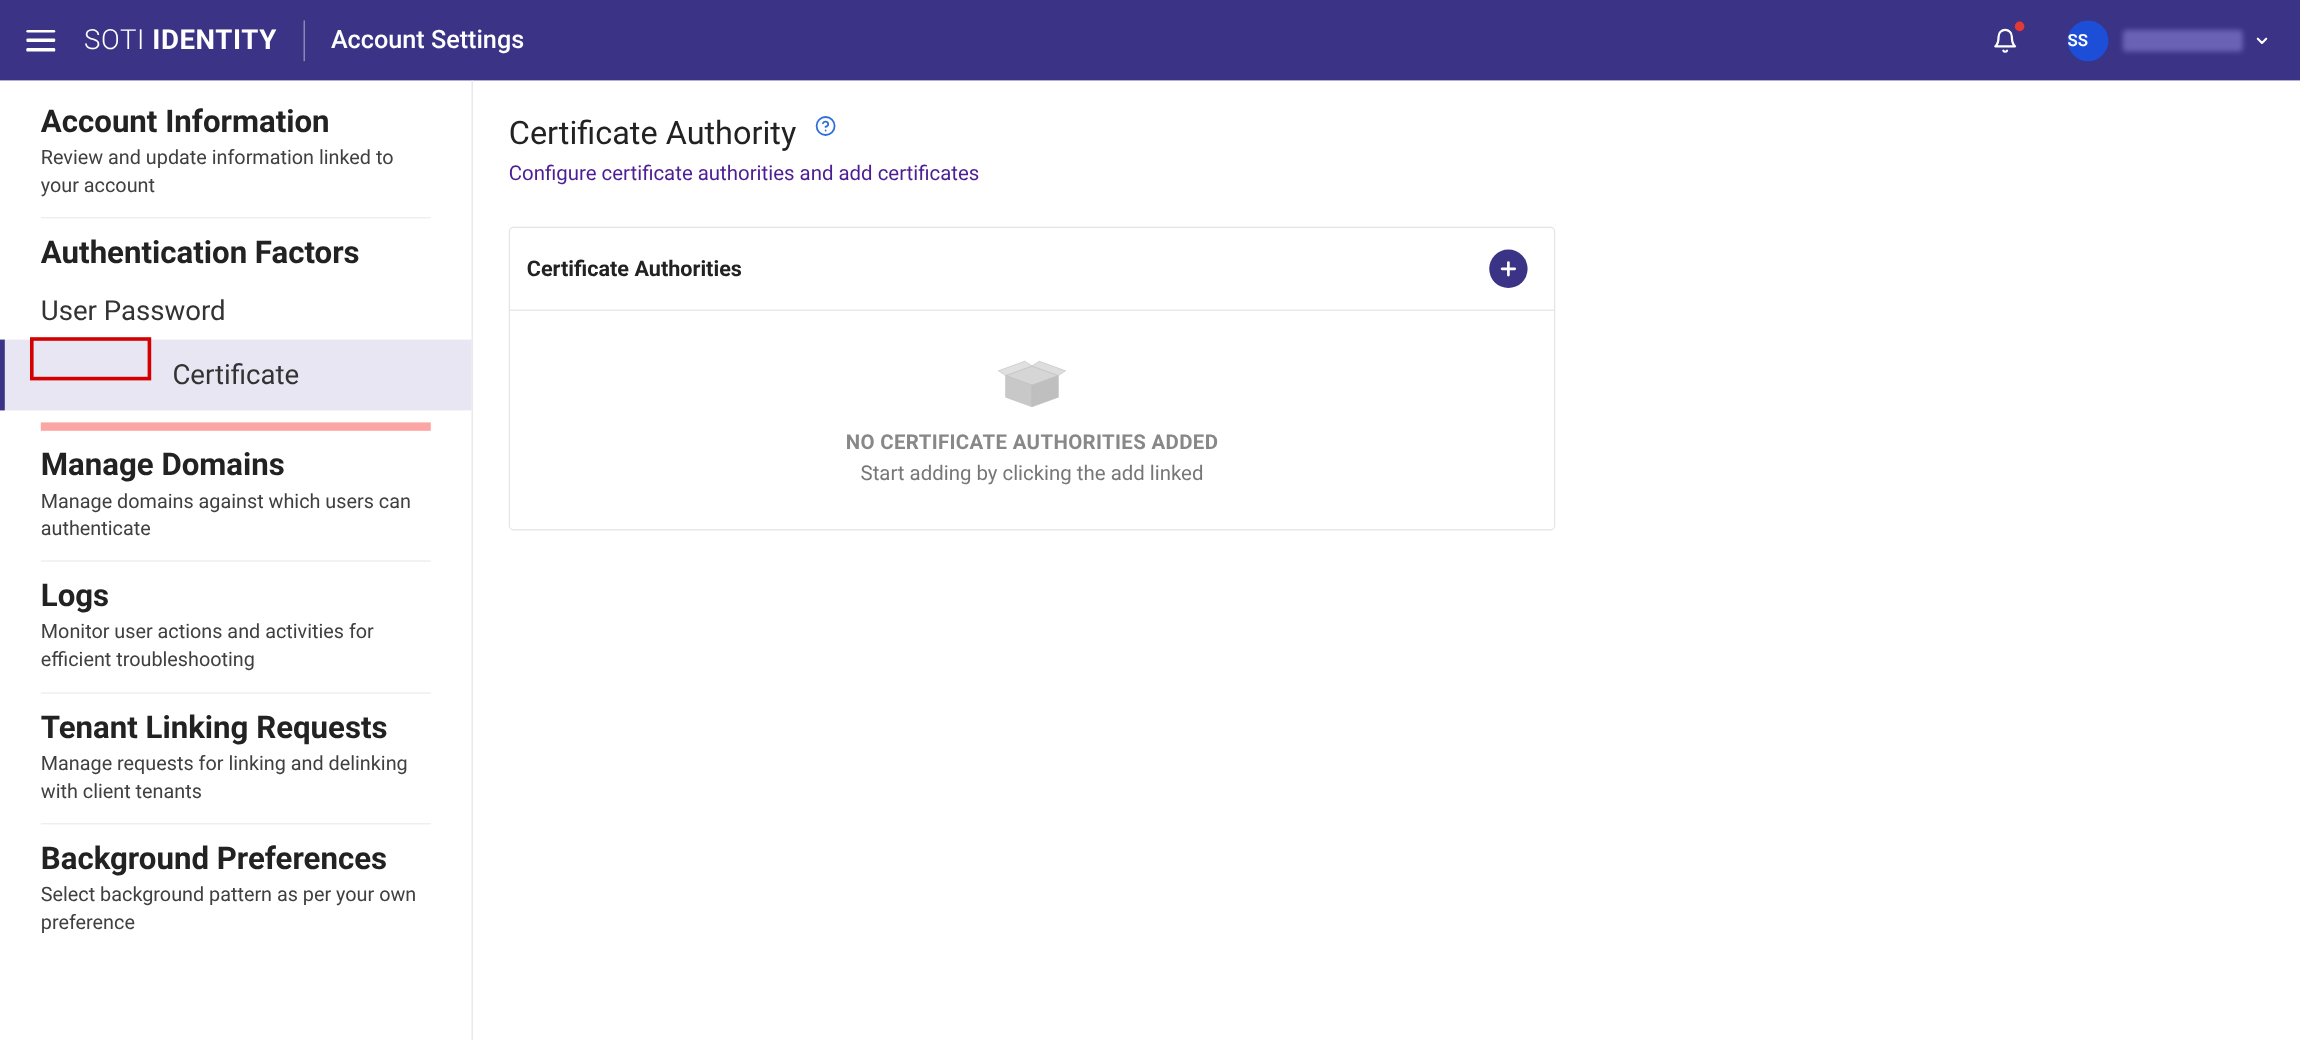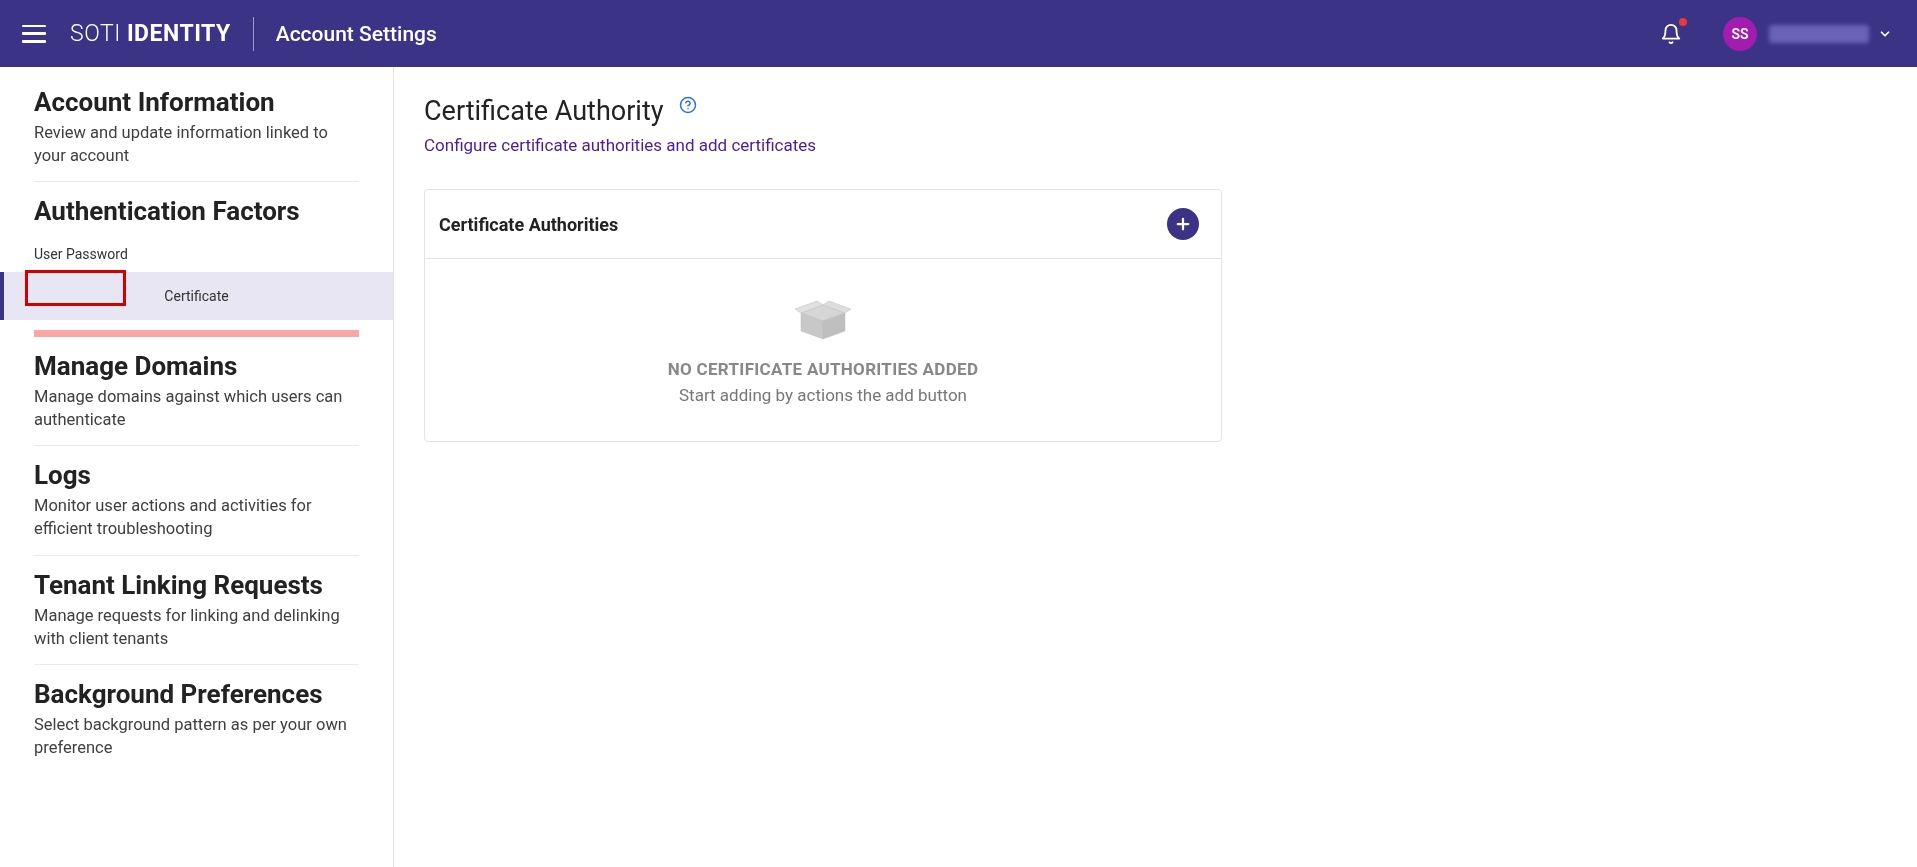--- a/index.html
+++ b/index.html
@@ -63,22 +63,22 @@
   .bell-dot {
     position: absolute;
     top: -2px; right: -2px;
     width: 8px; height: 8px;
     background: #e53935;
     border-radius: 50%;
   }
   .avatar {
     width: 34px; height: 34px;
     border-radius: 50%;
-    background: #a21caf;
-    display:flex; align-items:center; justify-content:center;
+    background: #1d4ed8;
+    display:flex; align-items:center; 
     font-weight: 600;
     font-size: 14px;
     cursor: pointer;
   }
   .user-name-blur {
     margin-left: 12px;
     margin-right: 8px;
     width: 100px;
     height: 18px;
     border-radius: 3px;
@@ -122,21 +122,21 @@
     font-size: 16.5px;
     color: #404040;
     line-height: 1.4;
   }
   .auth-header {
     padding: 14px 0 10px 0;
     border-bottom: none;
   }
   .auth-header .side-item-title { margin-bottom: 0; }
   .auth-sub {
-    font-size: 14px;
+    font-size: 23px;
     color: #333;
     padding: 10px 0;
     cursor: pointer;
   }
   .active-row {
     position: relative;
   }
   .active-bg {
     position:absolute;
     left: -34px;
@@ -187,21 +187,21 @@
     cursor: pointer;
   }
   .page-subtitle {
     font-size: 17px;
     color: #4c1d95;
     margin-top: 8px;
   }
 
   .card {
     margin-top: 34px;
-    width: 798px;
+    width: 872px;
     background: #fff;
     border: 1px solid #e4e4e8;
     border-radius: 4px;
   }
   .card-header {
     display:flex;
     align-items:center;
     justify-content:space-between;
     padding: 18px 22px 18px 14px;
     border-bottom: 1px solid #e4e4e8;
@@ -345,18 +345,18 @@
             <g fill="#cfcfcf" stroke="#bdbdbd" stroke-width="0.5">
               <polygon points="8,20 30,12 52,20 30,28" fill="#d6d6d6"></polygon>
               <polygon points="8,20 30,28 30,46 8,38" fill="#c8c8c8"></polygon>
               <polygon points="52,20 30,28 30,46 52,38" fill="#bfbfbf"></polygon>
               <polygon points="2,16 8,20 30,12 24,8" fill="#e0e0e0"></polygon>
               <polygon points="58,16 52,20 30,12 36,8" fill="#dddddd"></polygon>
             </g>
           </svg>
         </div>
         <div class="empty-title">NO CERTIFICATE AUTHORITIES ADDED</div>
-        <div class="empty-sub">Start adding by actions the add button</div>
+        <div class="empty-sub">Start adding by clicking the add linked</div>
       </div>
     </div>
   </div>
 
 </div>
 
 </body></html>

